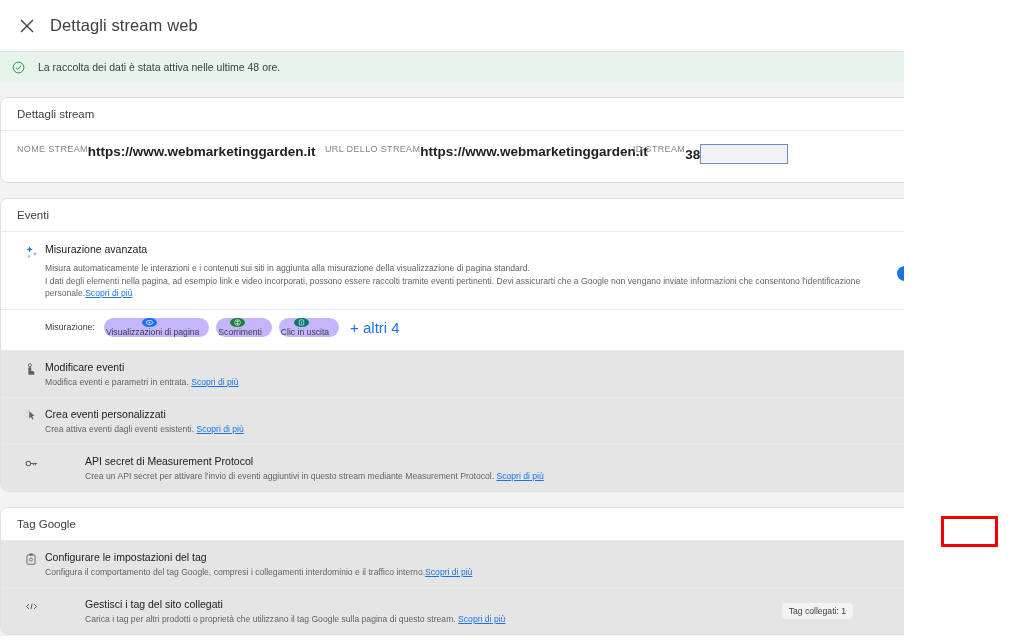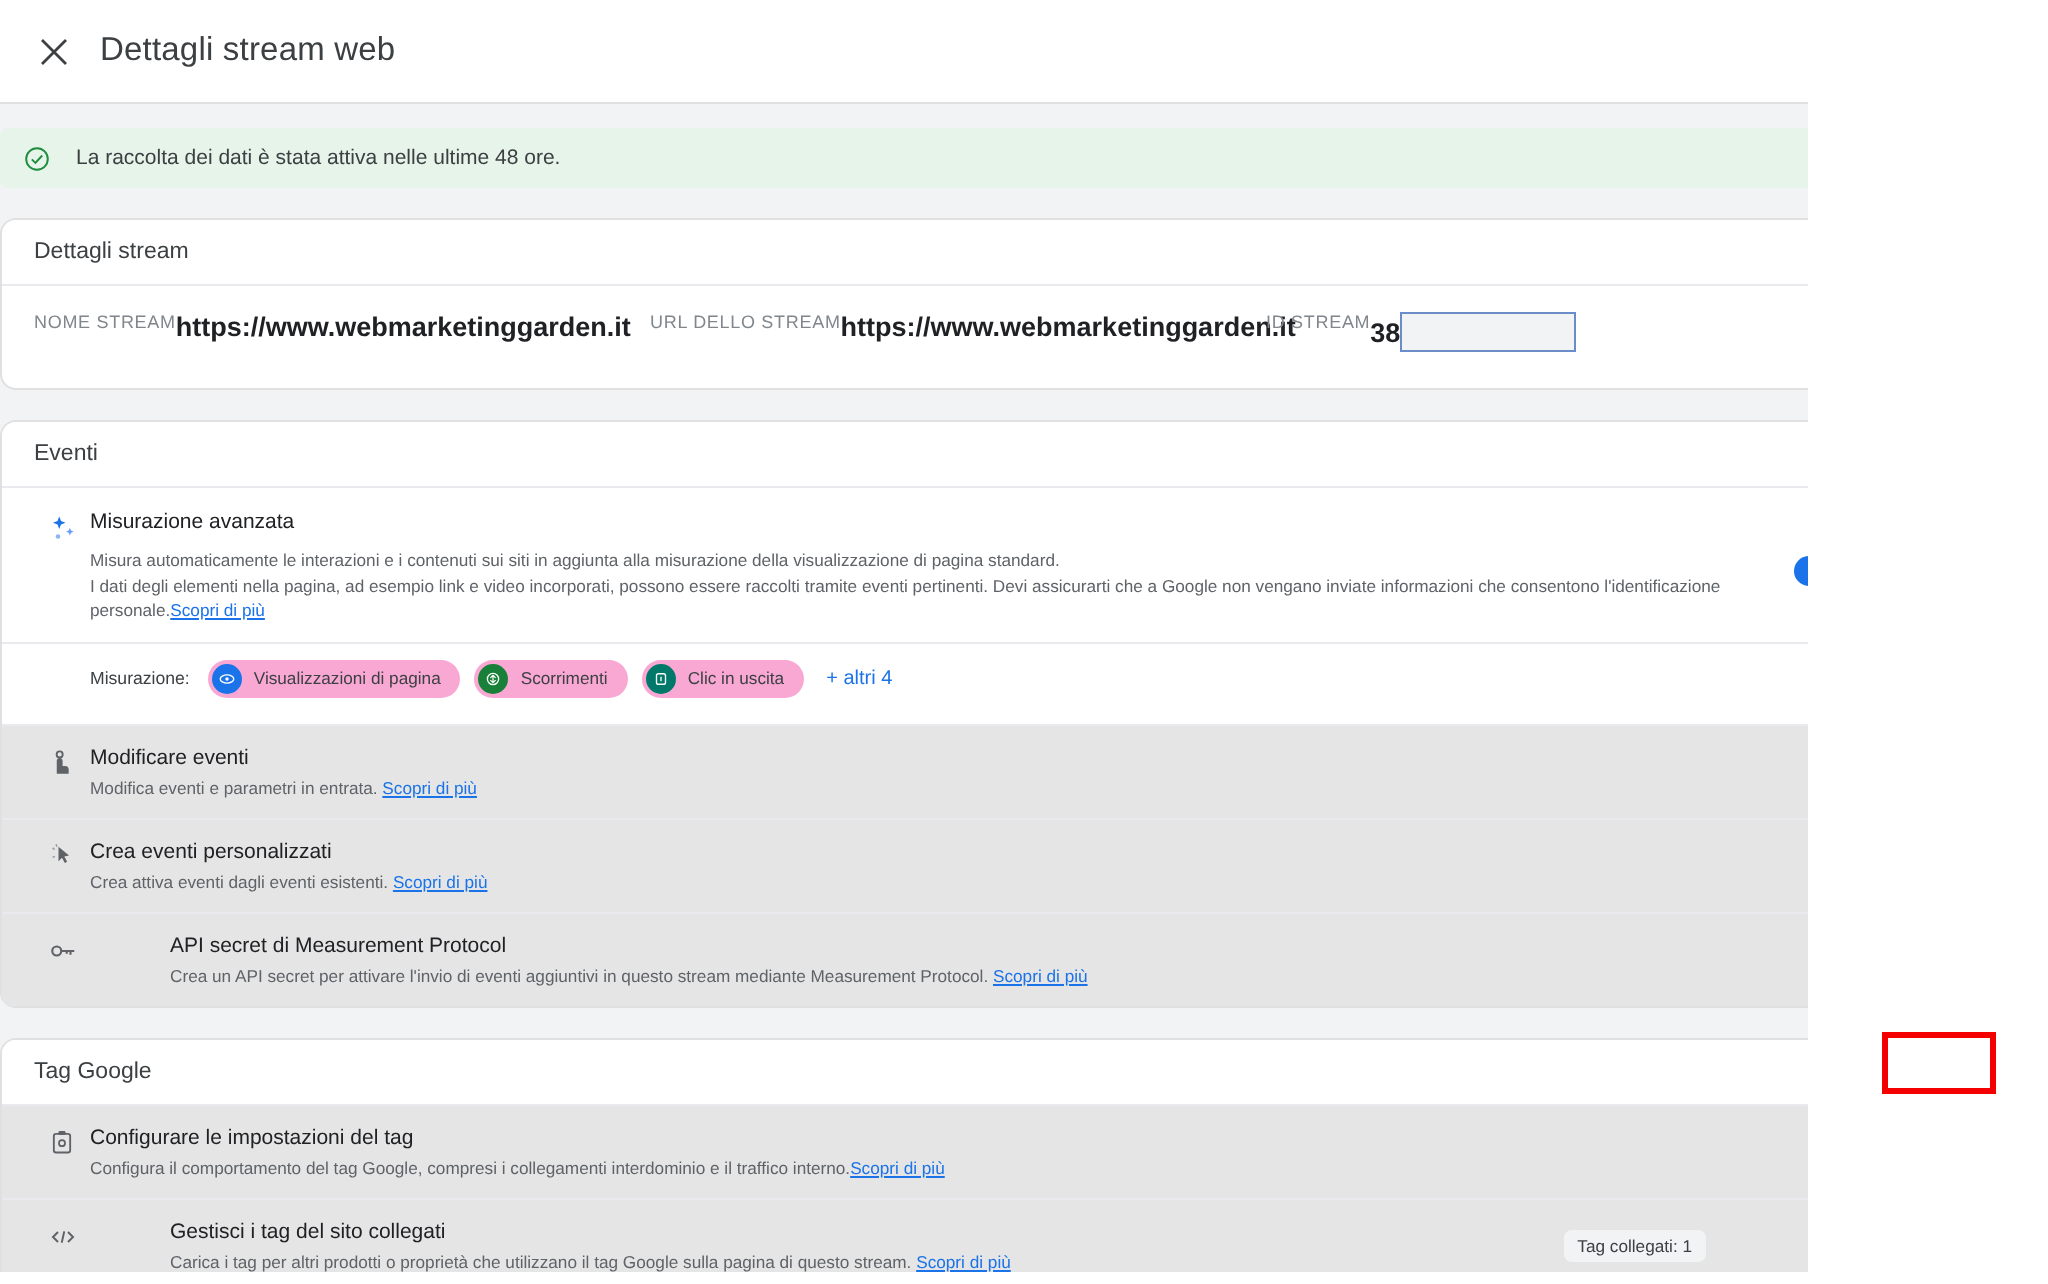--- a/index.html
+++ b/index.html
@@ -37,21 +37,21 @@
     margin-left: 10px;
     font-size: 16.5px;
     color: #3c4043;
     letter-spacing: .1px;
   }
 
   
   .body-area {
     flex: 1 1 auto;
     background: #f1f3f4;
-    padding: 12px 0 0 0;
+    padding: 0 0 0 0;
     position: relative;
     overflow: hidden;
   }
   .content {
     width: 944px;
     margin: 0 auto;
   }
 
   
   .banner {
@@ -228,38 +228,39 @@
     padding: 8px 16px 13px 16px;
     background: #fff;
     position: relative;
     border-bottom: 1px solid #e8eaed;
   }
   .chips-label {
     font-size: 8.8px; color: #3c4043; margin-right: 9px;
   }
   .chip {
     display: flex; align-items: center;
-    background: #f9a8d4;
+    background: #c4b5fd;
     border-radius: 11px;
     height: 19px;
     padding: 0 10px 0 2px;
     margin-right: 7px;
     font-size: 8.6px;
     color: #3c4043;
     cursor: pointer;
+    flex-direction: column;
   }
   .chip-ic {
     width: 15px; height: 15px;
     border-radius: 50%;
     display: flex; align-items: center; justify-content: center;
     margin-right: 6px;
     color: #fff;
   }
   .chip-more {
-    font-size: 10px; color: #1a73e8; margin-left: 4px; cursor: pointer;
+    font-size: 15px; color: #1a73e8; margin-left: 4px; cursor: pointer;
   }
   .gear {
     position: absolute; right: 16px; top: 50%;
     transform: translateY(-50%);
     color: #3c4043; cursor: pointer;
   }
 
   
   .highlight-box {
     position: absolute;

